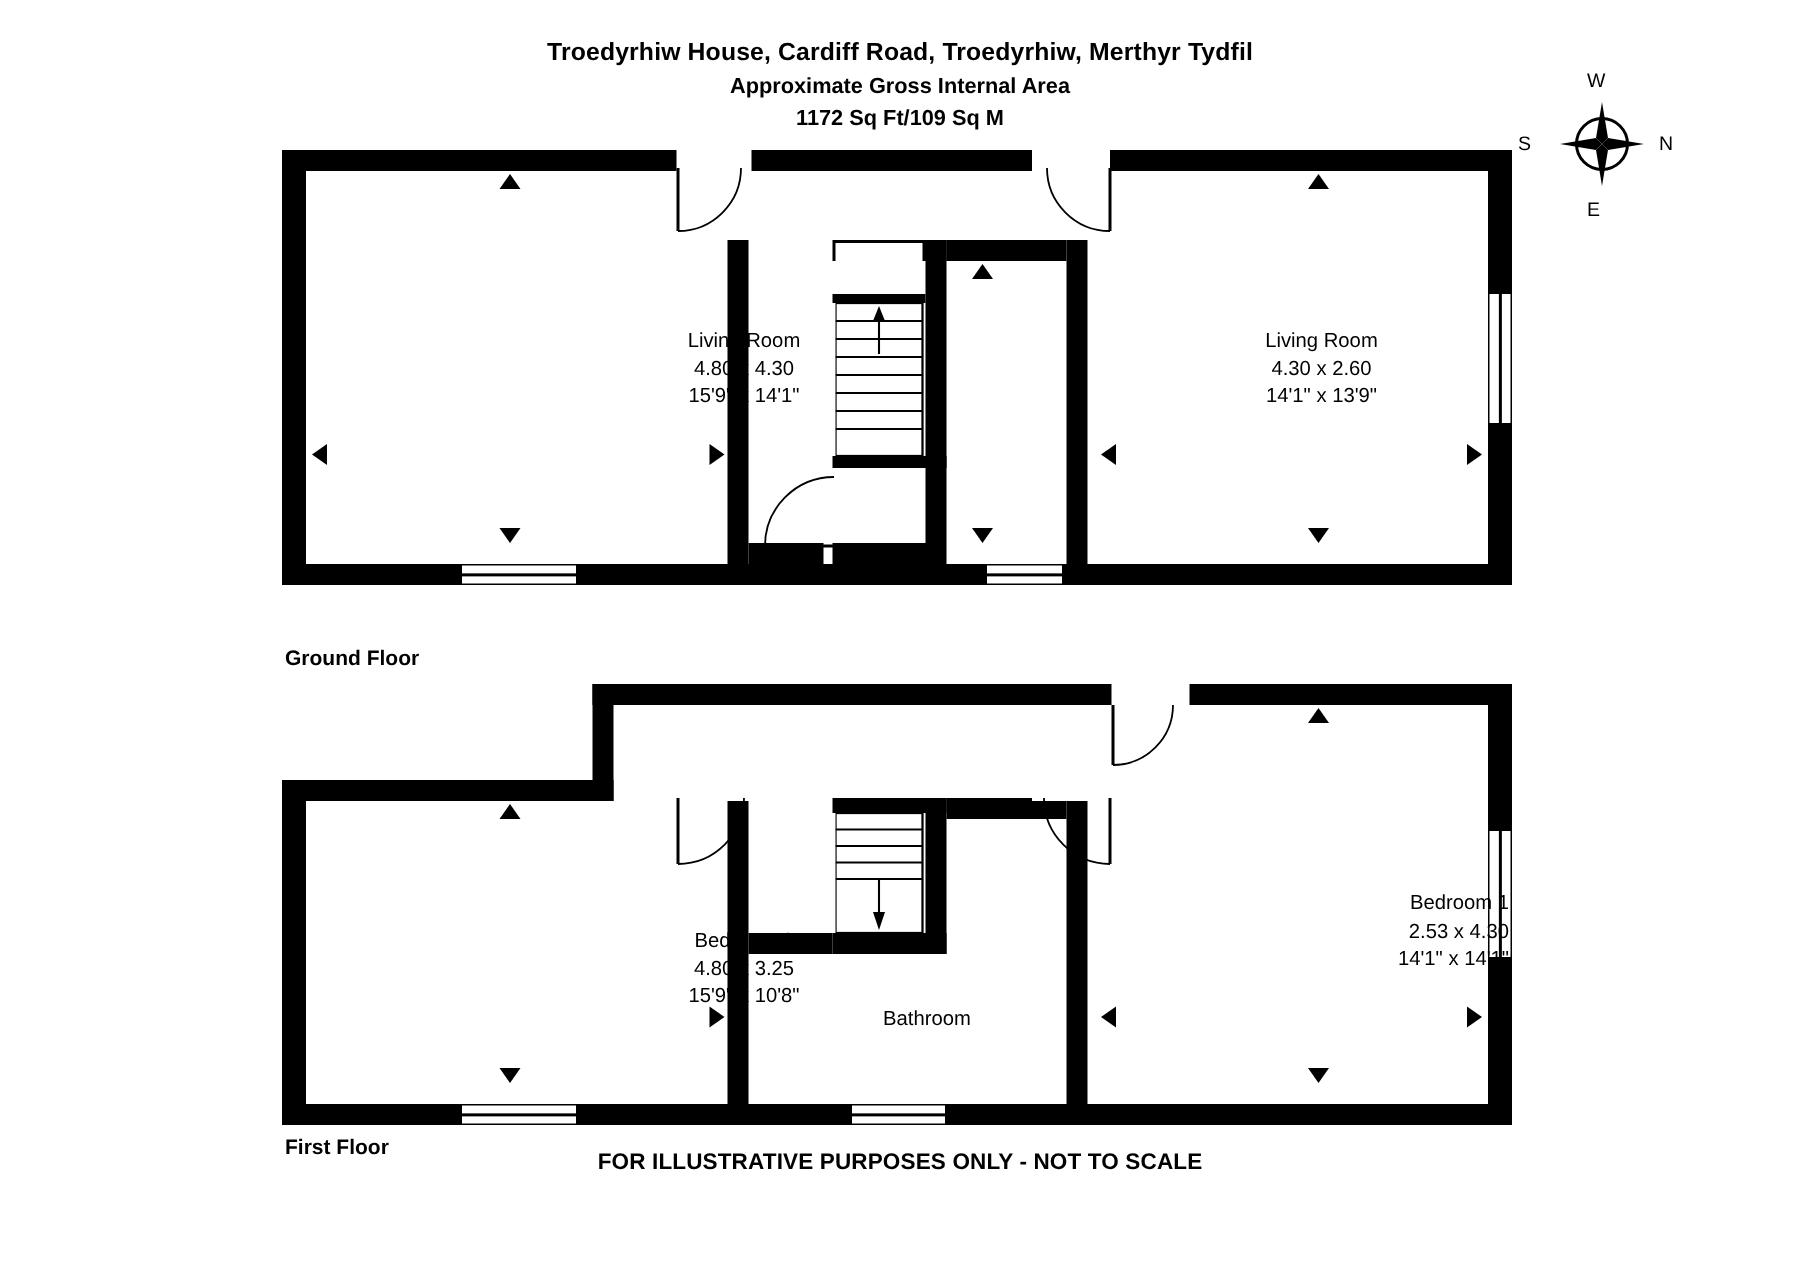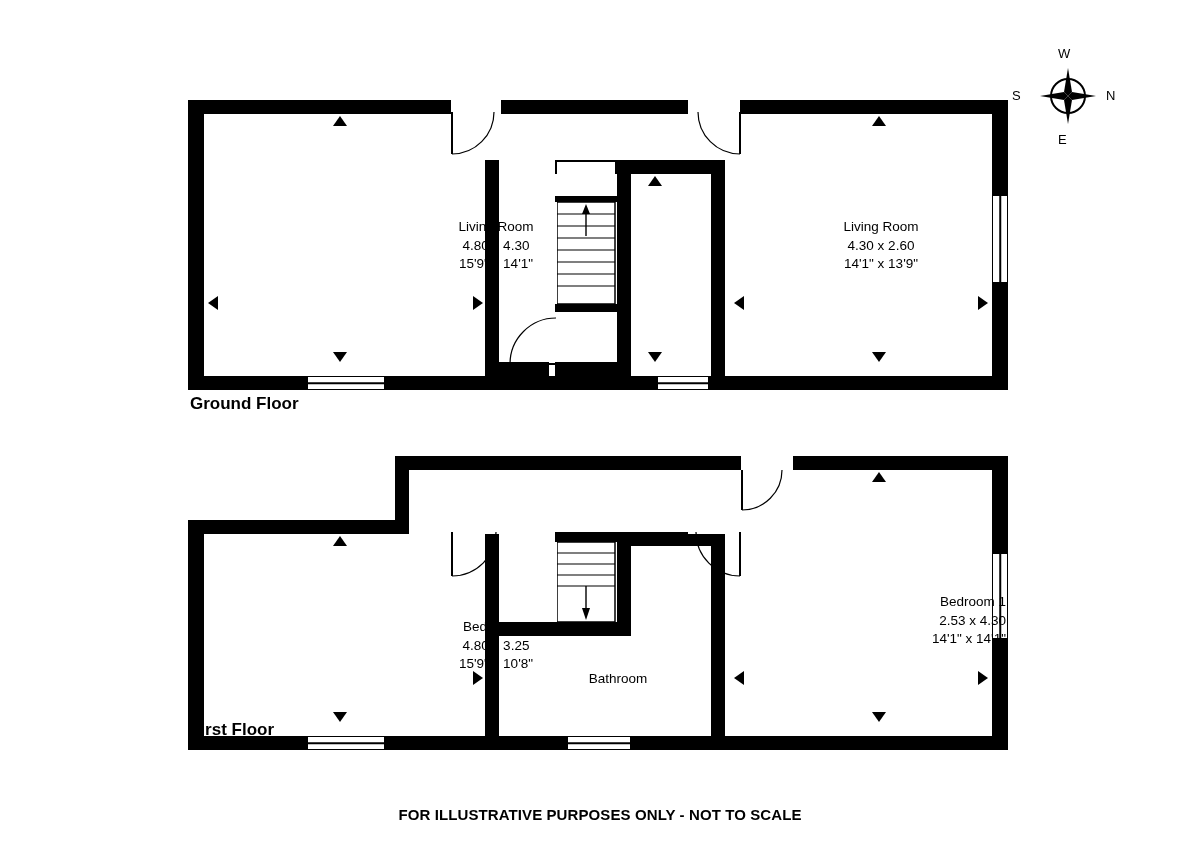--- a/index.html
+++ b/index.html
@@ -68,22 +68,23 @@
   }
   .room-label {
     position: absolute;
     text-align: center;
     font-size: 13.5px;
     line-height: 1.38;
     white-space: nowrap;
   }
   .floor-title {
     position: absolute;
-    font-size: 17px;
+    font-size: 14px;
     font-weight: bold;
+    margin-top: 36px;
   }
   
   .window {
     position: absolute;
     background: #ffffff;
     border-top: 1.5px solid #000;
     border-bottom: 1.5px solid #000;
     box-sizing: border-box;
   }
   .window::after {
@@ -134,20 +135,25 @@
   .footer .f2, .footer .f3 {
     font-size: 14px;
     margin-top: 4px;
   }
 </style>
 </head>
 <body>
 
 <div class="page">
 
+  <div class="header">
+    <div class="line1">Troedyrhiw House, Cardiff Road, Troedyrhiw, Merthyr Tydfil</div>
+    <div class="line2">Approximate Gross Internal Area</div>
+    <div class="line3">1172 Sq Ft/109 Sq M</div>
+  </div>
 
   <div class="compass">
     <span class="lbl lbl-w">W</span>
     <span class="lbl lbl-n">N</span>
     <span class="lbl lbl-s">S</span>
     <span class="lbl lbl-e">E</span>
     <svg width="64" height="64" viewBox="0 0 64 64">
       <circle cx="32" cy="32" r="17" fill="#fff" stroke="#000" stroke-width="2"></circle>
       <polygon points="32,4 36,28 32,32 28,28" fill="#000"></polygon>
       <polygon points="32,60 36,36 32,32 28,36" fill="#000"></polygon>
@@ -300,17 +306,17 @@
     </div>
     <div class="room-label" style="left:648px; top:137px; width:170px;text-align:right;">
       <div>Bedroom 1</div>
       <div>2.53 x 4.30</div>
       <div>14'1" x 14'1"</div>
     </div>
   </div>
 
   <div class="floor-title" style="left:190px; top:720px;">First Floor</div>
 
-  <div class="footer" style="top:766px;margin-top:40px;">
+  <div class="footer" style="top:766px;">
     <div class="f1">FOR ILLUSTRATIVE PURPOSES ONLY - NOT TO SCALE</div>
   </div>
 
 </div>
 
 </body></html>

